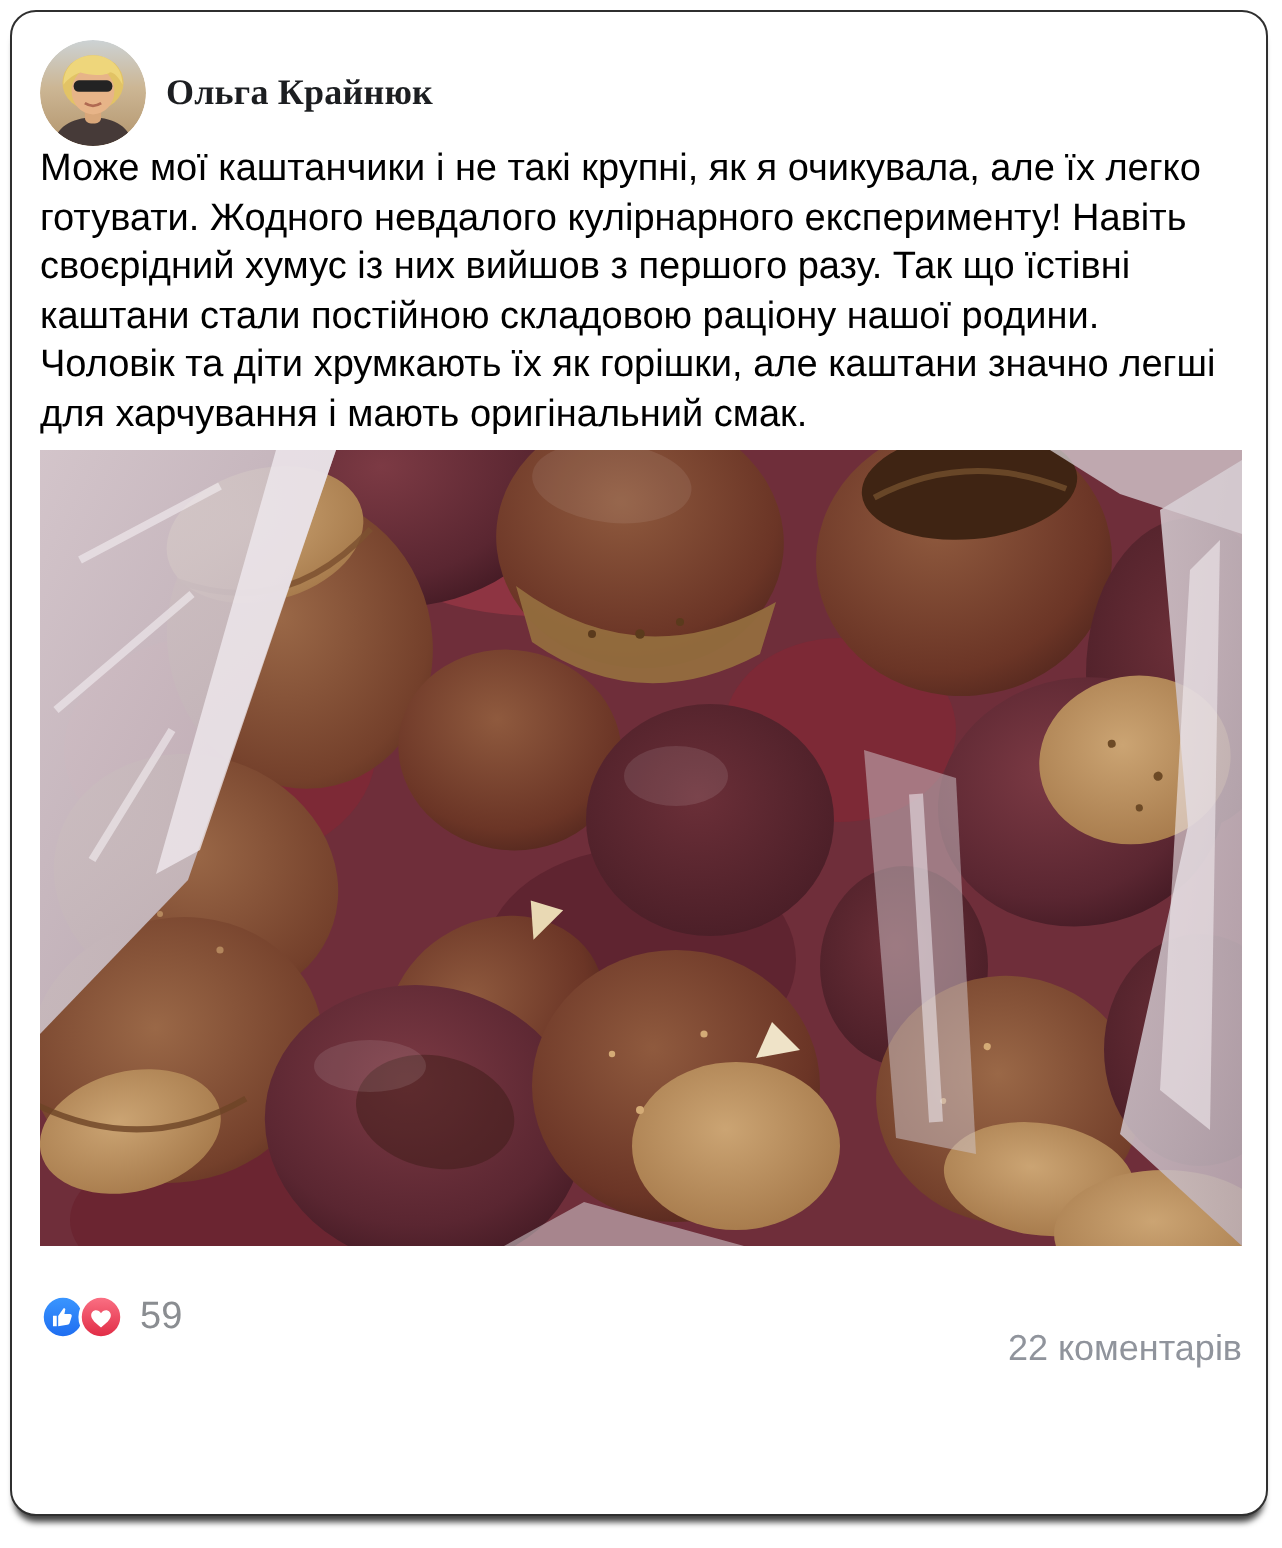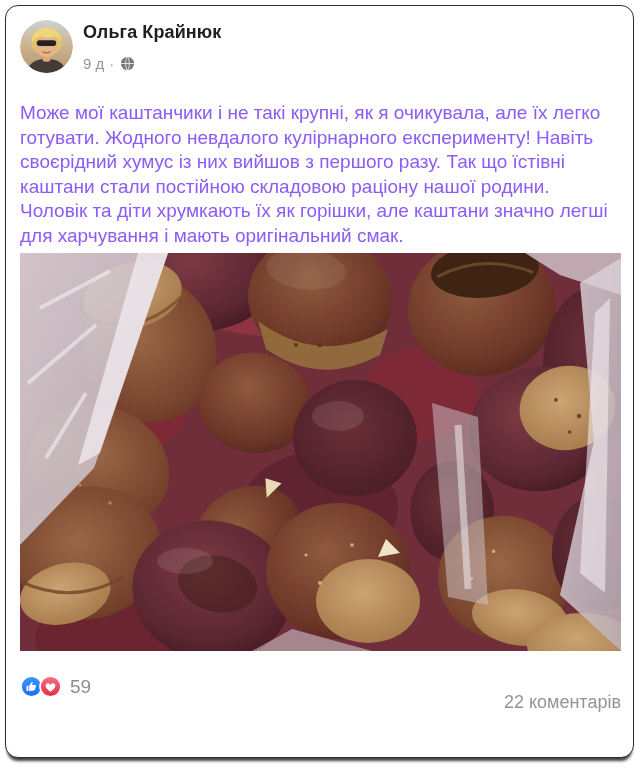--- a/index.html
+++ b/index.html
@@ -11,26 +11,26 @@
   .card{
     position:absolute;left:5px;top:5px;width:629px;height:753px;
     background:#fff;border:1.5px solid #2f2f2f;border-radius:13px;
     box-shadow:0 5px 3px -2px rgba(0,0,0,.75);
     padding:14px;box-sizing:border-box;
   }
   
   .hdr{display:flex;align-items:center;gap:10px;}
   .avatar{width:53px;height:53px;border-radius:50%;overflow:hidden;flex:0 0 auto;cursor:pointer;}
   .avatar svg{display:block;}
-  .hdr-txt{display:flex;flex-direction:column;gap:12px;}
+  .hdr-txt{display:flex;flex-direction:column;gap:12px;font-family:Liberation Serif, serif;}
   .author{font-size:18px;font-weight:bold;color:#1c1e21;letter-spacing:.1px;cursor:pointer;}
   .meta{display:flex;align-items:center;gap:5px;font-size:15px;color:#90949c;}
   .meta .globe{display:inline-flex;margin-left:1px;}
   
-  .body-text{margin-top:28px;font-size:19px;line-height:24.5px;color:#8b5cf6;width:601px;}
+  .body-text{margin-top:0;font-size:19px;line-height:24.5px;color:#000000;width:601px;}
   .body-text p{margin:0;}
   
   .photo{margin:5px 0 0 0;width:601px;height:398px;overflow:hidden;cursor:pointer;}
   .photo svg{display:block;}
   
   .ftr{margin-top:9px;display:flex;justify-content:space-between;align-items:center;width:601px;}
   .reactions{display:flex;align-items:center;cursor:pointer;}
   .r-icon{display:inline-flex;width:23px;height:23px;}
   .r-icon.love{margin-left:-4px;}
   .r-count{margin-left:8px;font-size:19px;color:#8a8d91;}
@@ -62,30 +62,20 @@
           <ellipse cx="26" cy="21" rx="15" ry="13.5" fill="#e2c365"></ellipse>
           <ellipse cx="26" cy="25" rx="10.5" ry="11.5" fill="#e7b488"></ellipse>
           <path d="M11.5 22c0-9 6.5-14.5 14.5-14.5S40.5 13 40.5 22c-2-4-4-6-6.2-6.2-1.5 1.6-9.2 2-14.4.2-3 .9-6.2 3-8.4 6z" fill="#eed67b"></path>
           <rect x="16.5" y="19.8" width="19" height="5.6" rx="2.6" fill="#232323"></rect>
           <path d="M22 31q4 2.6 8 0" stroke="#b06a52" stroke-width="1.3" fill="none"></path>
         </g>
       </svg>
     </div>
     <div class="hdr-txt">
       <div class="author">Ольга Крайнюк</div>
-      <div class="meta">
-        <span>9 д</span>
-        <span>·</span>
-        <span class="globe">
-          <svg width="15" height="15" viewBox="0 0 16 16">
-            <circle cx="8" cy="8" r="7" fill="#75787e"></circle>
-            <path d="M1 8h14M8 1c2.6 2 2.6 12 0 14M8 1C5.4 3 5.4 13 8 15" stroke="#e7e9ec" stroke-width="1" fill="none"></path>
-          </svg>
-        </span>
-      </div>
     </div>
   </header>
 
   <div class="body-text">
     <p>Може мої каштанчики і не такі крупні, як я очикувала, але їх легко готувати. Жодного невдалого кулірнарного експерименту! Навіть своєрідний хумус із них вийшов з першого разу. Так що їстівні каштани стали постійною складовою раціону нашої родини. Чоловік та діти хрумкають їх як горішки, але каштани значно легші для харчування і мають оригінальний смак.</p>
   </div>
 
   <figure class="photo" aria-label="Каштани в поліетиленовому пакеті">
     <svg width="601" height="398" viewBox="0 0 601 398" preserveAspectRatio="none">
       <defs>

